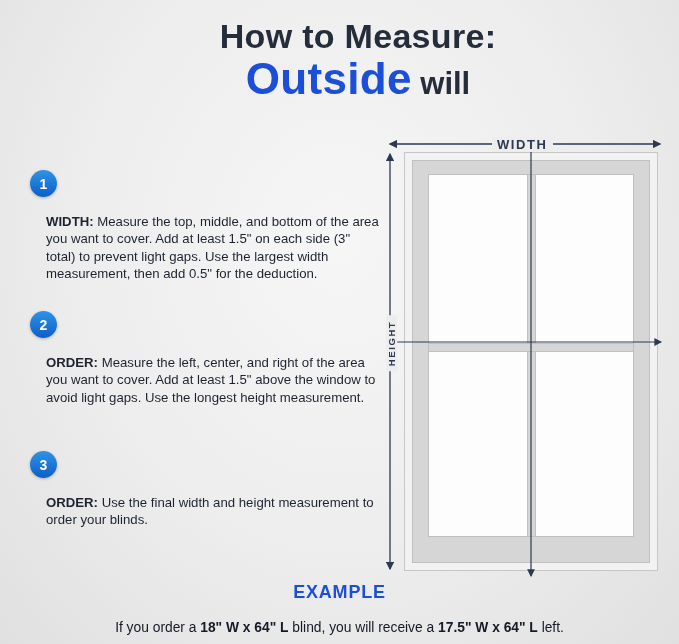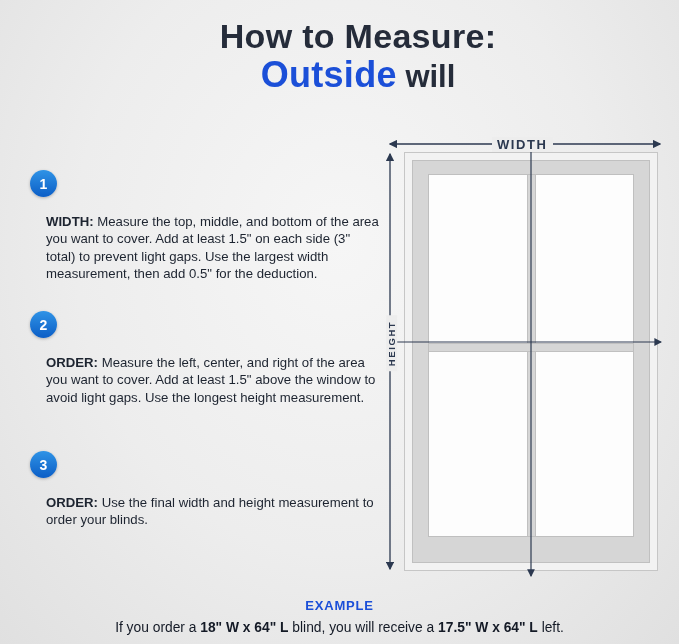--- a/index.html
+++ b/index.html
@@ -5,21 +5,21 @@
   html,body{margin:0;padding:0;}
   .canvas{
     position:relative;width:679px;height:644px;overflow:hidden;
     background:radial-gradient(ellipse at 50% 38%, #f6f6f6 0%, #ededed 55%, #e0e0e0 100%);
     font-family:"Liberation Sans", sans-serif;
   }
   
   .header{position:absolute;top:18px;left:0;right:0;text-align:center;color:#252c3a;margin-left:37px;}
   .t1{font-size:34px;font-weight:700;letter-spacing:.3px;line-height:1.1;}
   .t2{margin-top:1px;line-height:1.05;}
-  .t2 .hl{font-size:36px;font-weight:700;color:#1b4fd8;letter-spacing:.3px;text-align:center;}
+  .t2 .hl{font-size:44px;font-weight:700;color:#1b4fd8;letter-spacing:.3px;text-align:center;}
   .t2 .rest{font-size:31px;font-weight:700;color:#252c3a;}
   
   .badge{
     position:absolute;left:30px;width:27px;height:27px;border-radius:50%;
     background:linear-gradient(180deg,#2f93e6 0%,#0c5ec6 100%);
     color:#fff;font-weight:700;font-size:14px;
     display:flex;align-items:center;justify-content:center;
     box-shadow:0 1px 3px rgba(0,0,0,.25);
   }
   .step{
@@ -43,21 +43,21 @@
     position:absolute;left:492px;top:137px;padding:0 5px;background:#ededed;
     font-size:13px;font-weight:700;letter-spacing:1.6px;color:#2c3950;
   }
   .lbl-height{
     position:absolute;left:364px;top:338px;padding:0 5px;background:#ededed;
     font-size:9.5px;font-weight:700;letter-spacing:1.6px;color:#2c3950;
     transform:rotate(-90deg);transform-origin:center;
   }
   
   .example{position:absolute;left:0;right:0;bottom:9px;text-align:center;}
-  .ex-title{font-size:13px;font-weight:700;color:#1b4fd8;letter-spacing:.8px;margin-bottom:7px;}
+  .ex-title{font-size:18px;font-weight:700;color:#1b4fd8;letter-spacing:.8px;margin-bottom:17px;}
   .ex-line{font-size:13.8px;color:#141a26;}
   .ex-line b{font-weight:700;}
 </style>
 </head>
 <body>
 
 <div class="canvas">
 
   <div class="header">
     <div class="t1">How to Measure:</div>

